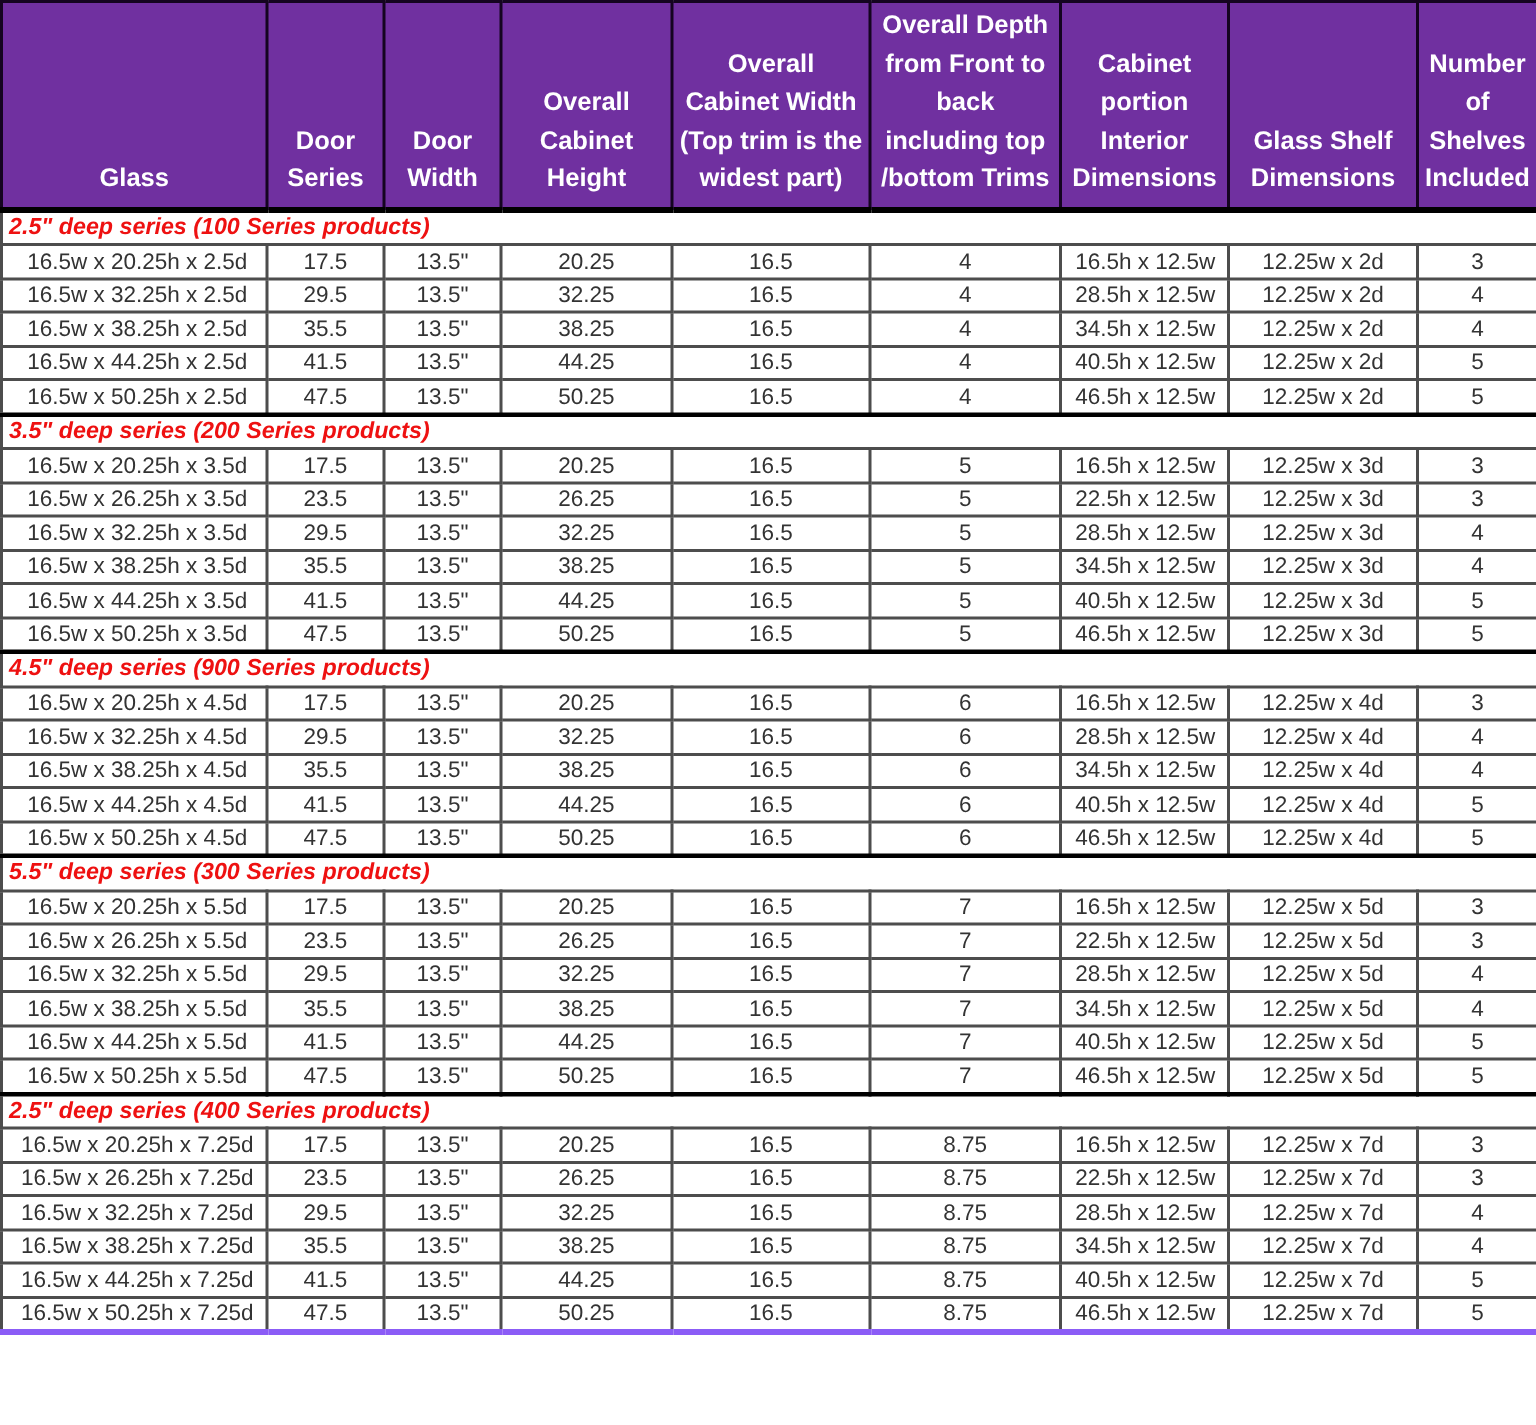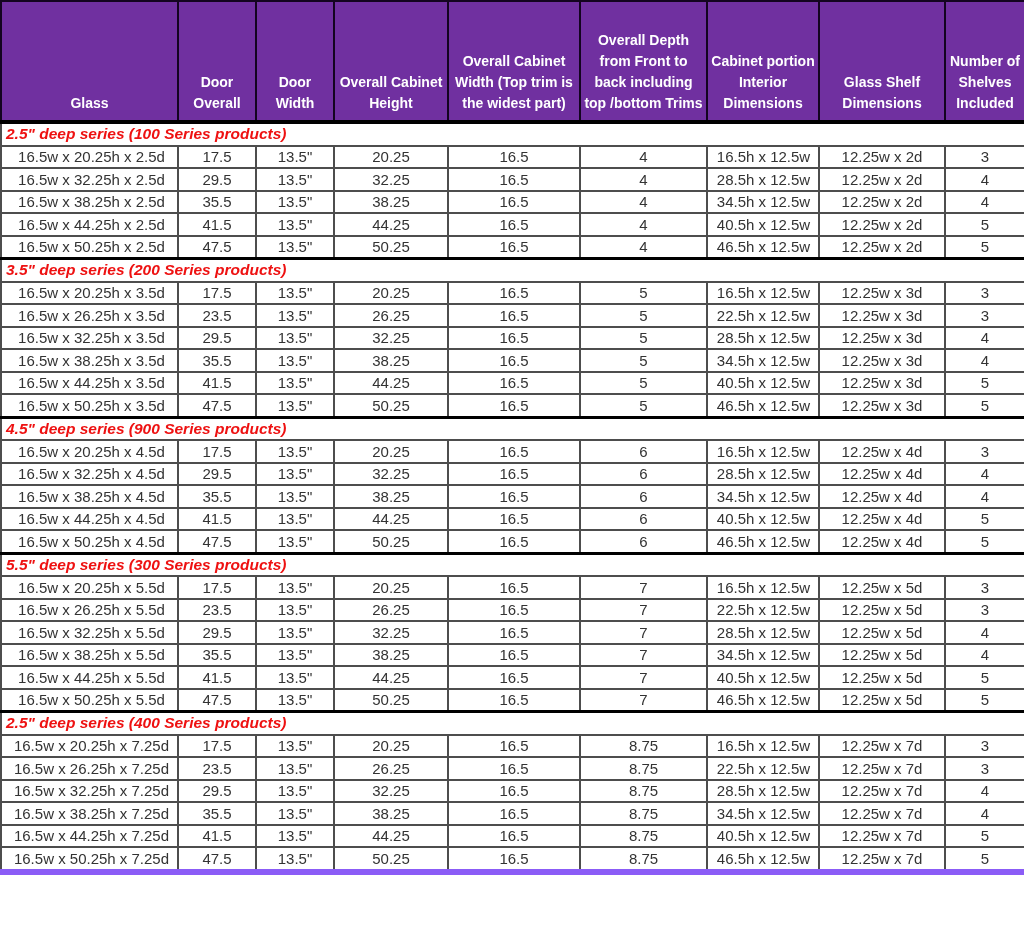--- a/index.html
+++ b/index.html
@@ -10,21 +10,21 @@
   }
   #spec-table {
     width: 1024px;
     border-collapse: collapse;
     table-layout: fixed;
     font-family: "Liberation Sans", sans-serif;
   }
   thead th {
     background: #7030A0;
     color: #ffffff;
-    font-size: 14px;
+    font-size: 17px;
     font-weight: 700;
     line-height: 1.5;
     text-align: center;
     vertical-align: bottom;
     padding: 2px 3px 6px 3px;
     height: 110px;
     border-top: 2px solid #140420;
     border-left: 2px solid #140420;
     border-right: 2px solid #140420;
     border-bottom: 4px solid #000000;
@@ -52,42 +52,42 @@
     border-top: 3px solid #000000;
     color: #ee1111;
     font-weight: 700;
     font-style: italic;
     text-align: left;
     padding-left: 4px;
     font-size: 15.5px;
     background: #ffffff;
   }
   tbody tr:last-child td {
-    border-bottom: 6px solid #8b5cf6;
+    border-bottom: 4px solid #8b5cf6;
   }
 </style>
 </head>
 <body>
 
 <table id="spec-table">
   <colgroup>
     <col style="width:177px">
     <col style="width:78px">
     <col style="width:78px">
     <col style="width:114px">
     <col style="width:132px">
     <col style="width:127px">
     <col style="width:112px">
     <col style="width:126px">
     <col style="width:80px">
   </colgroup>
   <thead>
     <tr id="header-row">
         <th>Glass</th>
-        <th>Door Overall</th>
+        <th>Door Series</th>
         <th>Door Width</th>
         <th>Overall Cabinet Height</th>
         <th>Overall Cabinet Width (Top trim is the widest part)</th>
         <th>Overall Depth from Front to back including top /bottom Trims</th>
         <th>Cabinet portion Interior Dimensions</th>
         <th>Glass Shelf Dimensions</th>
         <th>Number of Shelves Included</th>
       </tr>
   </thead>
   <tbody id="table-body">

